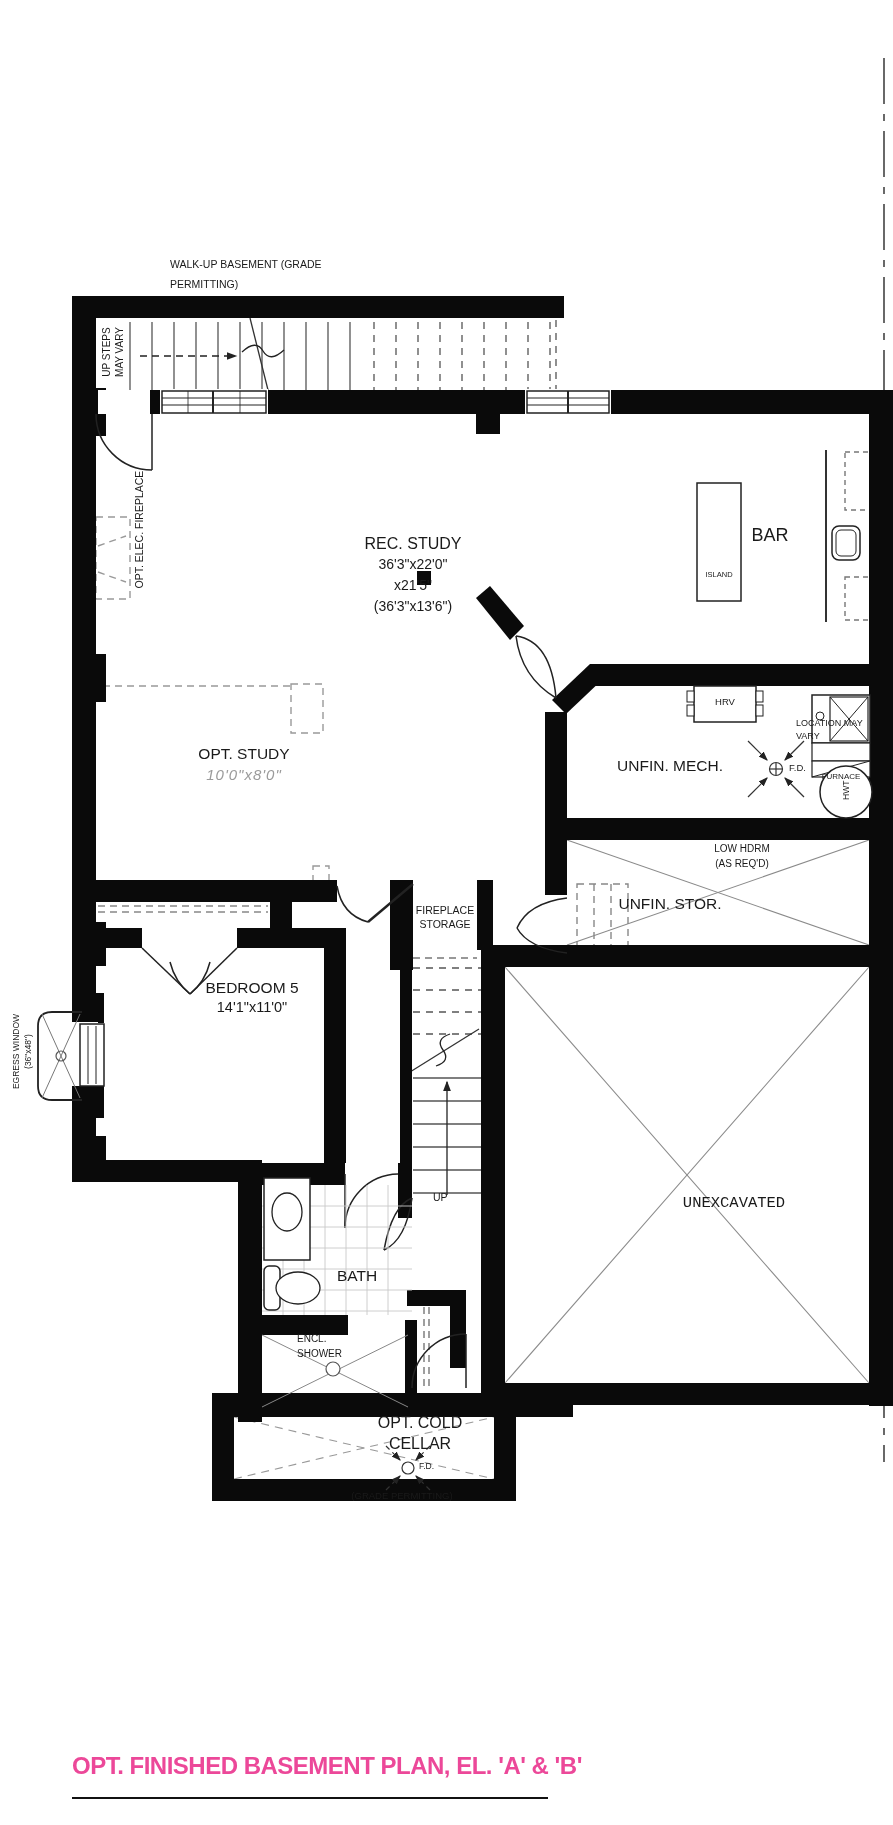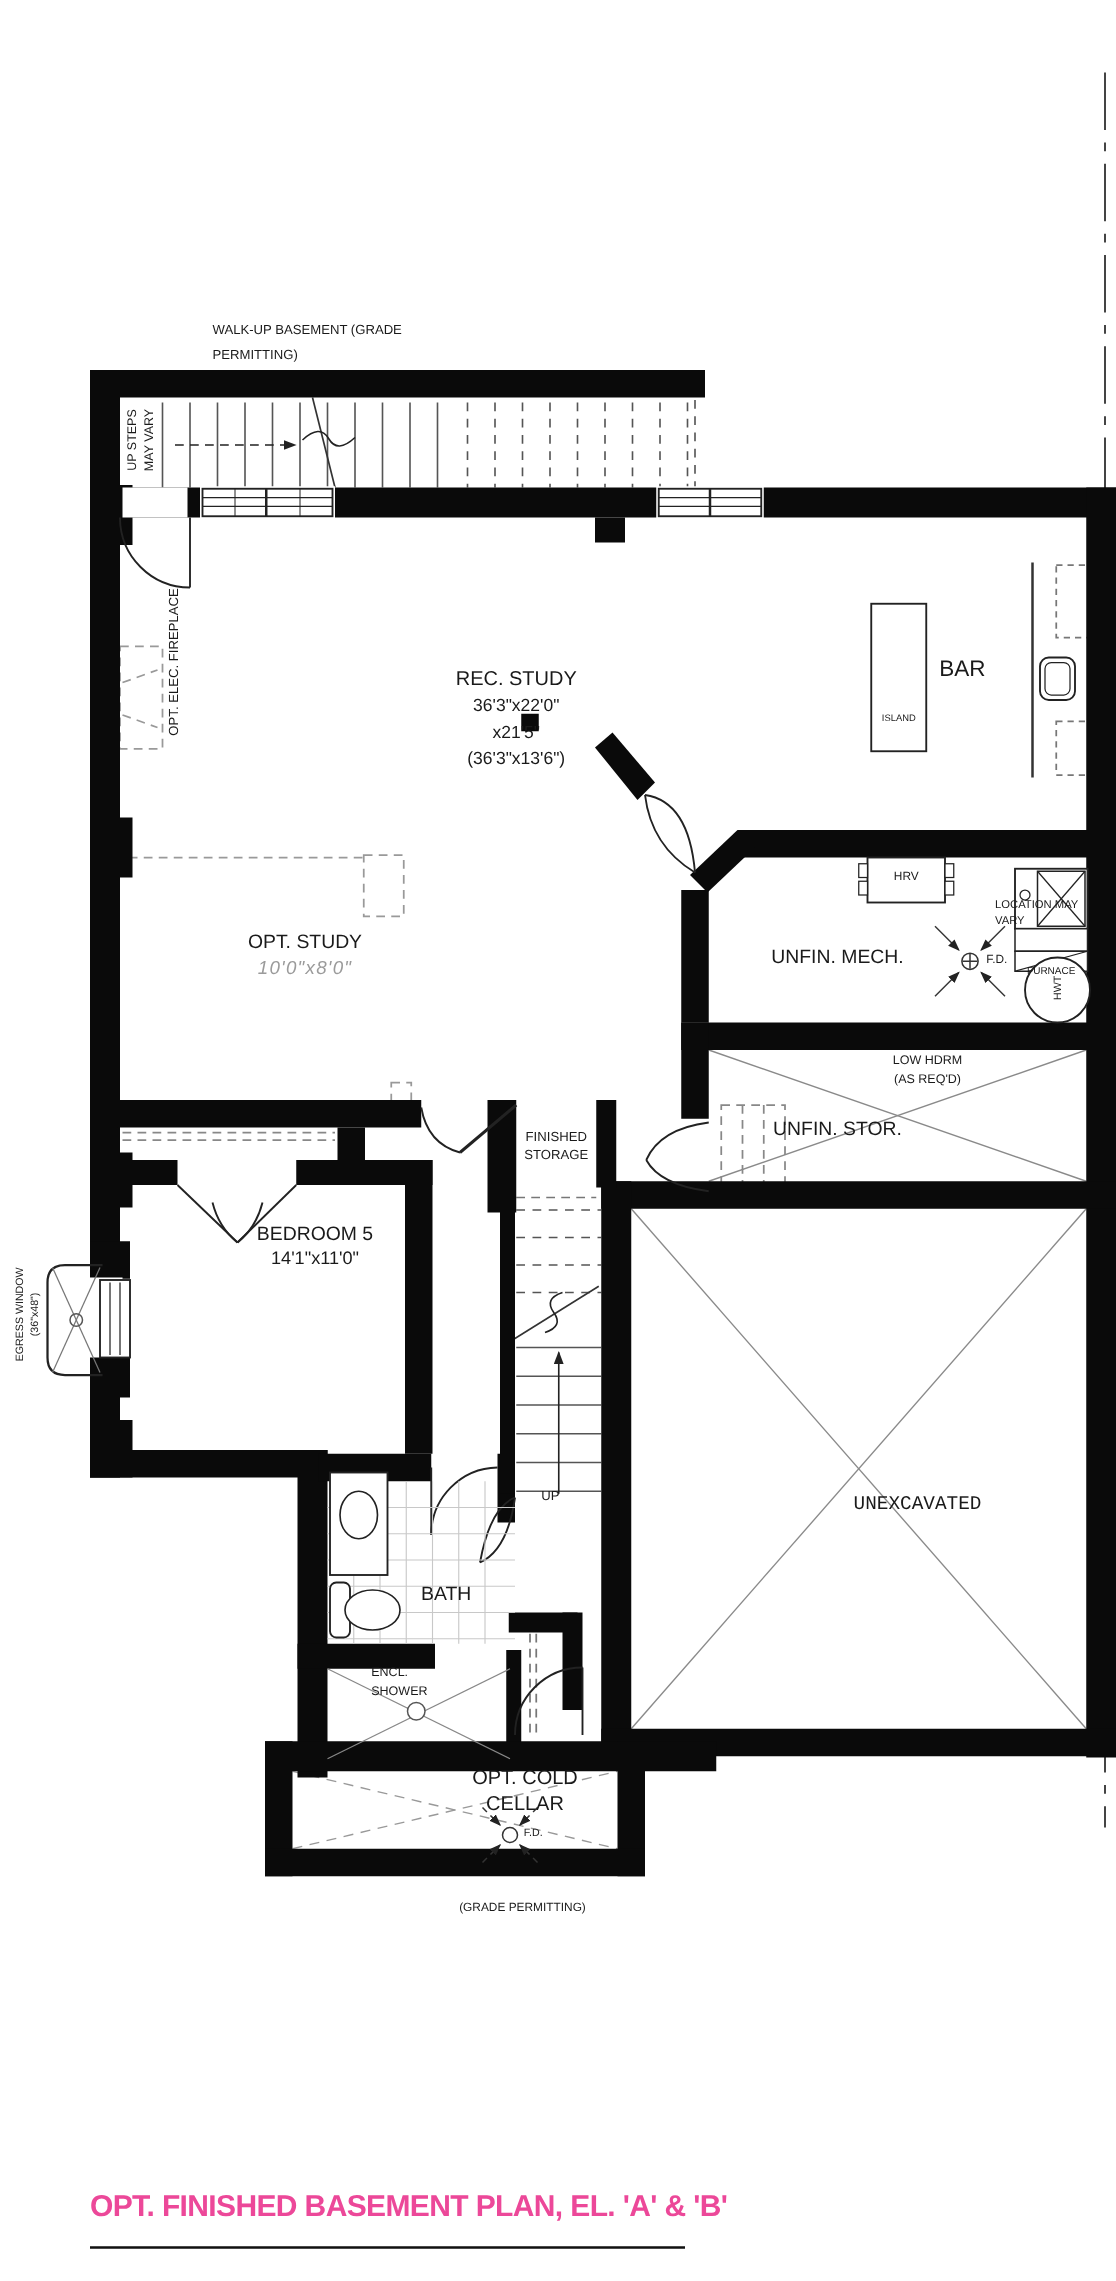--- a/index.html
+++ b/index.html
@@ -323,38 +323,38 @@
 VARY</div>
 <div class="lbl" style="left:789px;top:762px;font-size:9.5px;">F.D.</div>
 <div class="lbl ctr" style="left:694px;top:696px;width:62px;font-size:9.5px;">HRV</div>
 <div class="lbl ctr" style="left:812px;top:756px;width:58px;font-size:8px;margin-top:16px;">FURNACE</div>
 <div class="lbl ctr rot" style="left:826px;top:785px;width:40px;font-size:8.5px;">HWT</div>
 
 <div class="lbl ctr" style="left:692px;top:842px;width:100px;font-size:10px;line-height:14.5px;">LOW HDRM
 (AS REQ'D)</div>
 <div class="lbl ctr" style="left:590px;top:894px;width:160px;font-size:15.5px;">UNFIN. STOR.</div>
 
-<div class="lbl ctr" style="left:403px;top:903px;width:84px;font-size:10.5px;line-height:14px;">FINISHED
+<div class="lbl ctr" style="left:403px;top:903px;width:84px;font-size:10.5px;line-height:14px;">FIREPLACE
 STORAGE</div>
 
 <div class="lbl ctr" style="left:152px;top:978px;width:200px;font-size:15.5px;">BEDROOM 5</div>
 <div class="lbl ctr" style="left:152px;top:998px;width:200px;font-size:14.5px;">14'1"x11'0"</div>
 
 <div class="lbl ctr rot" style="left:-43px;top:1040px;width:130px;font-size:8.5px;line-height:11.5px;">EGRESS WINDOW
 (36"x48")</div>
 
 <div class="lbl" style="left:433px;top:1191px;font-size:10.5px;">UP</div>
 
 <div class="lbl ctr" style="left:654px;top:1194px;width:160px;font-size:15.5px;font-family:Liberation Mono, monospace;">UNEXCAVATED</div>
 
 <div class="lbl ctr" style="left:317px;top:1266px;width:80px;font-size:15.5px;">BATH</div>
 <div class="lbl" style="left:297px;top:1331px;font-size:10px;line-height:15px;">ENCL.
 SHOWER</div>
 
 <div class="lbl ctr" style="left:350px;top:1412px;width:140px;font-size:16px;line-height:21px;">OPT. COLD
 CELLAR</div>
 <div class="lbl" style="left:419px;top:1461px;font-size:8.5px;">F.D.</div>
-<div class="lbl ctr" style="left:348px;top:1490px;width:140px;font-size:9.5px;margin-top:31px;">(GRADE PERMITTING)</div>
+<div class="lbl ctr" style="left:332px;top:1490px;width:140px;font-size:9.5px;">(GRADE PERMITTING)</div>
 
 <div class="title">OPT. FINISHED BASEMENT PLAN, EL. 'A' &amp; 'B'</div>
 <div class="title-rule"></div>
 
 </div>
 
 </body></html>

